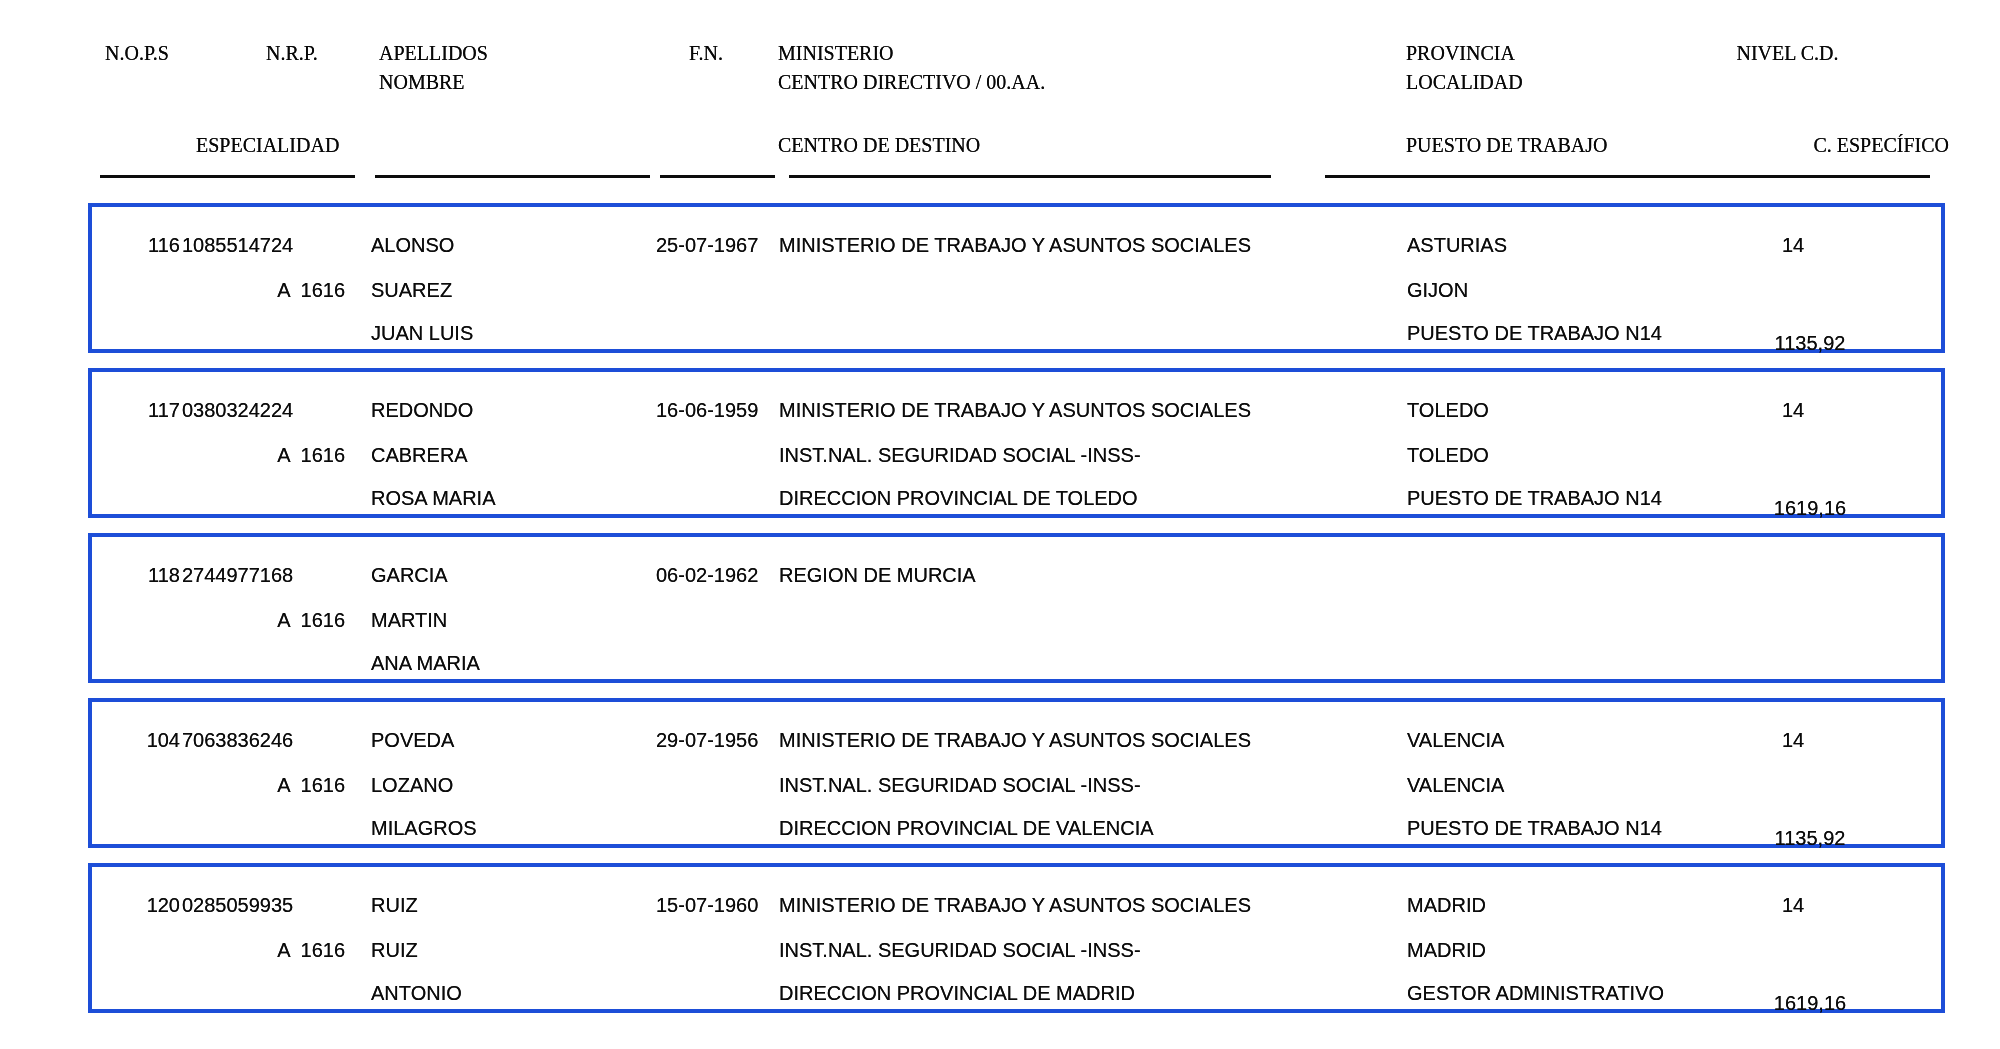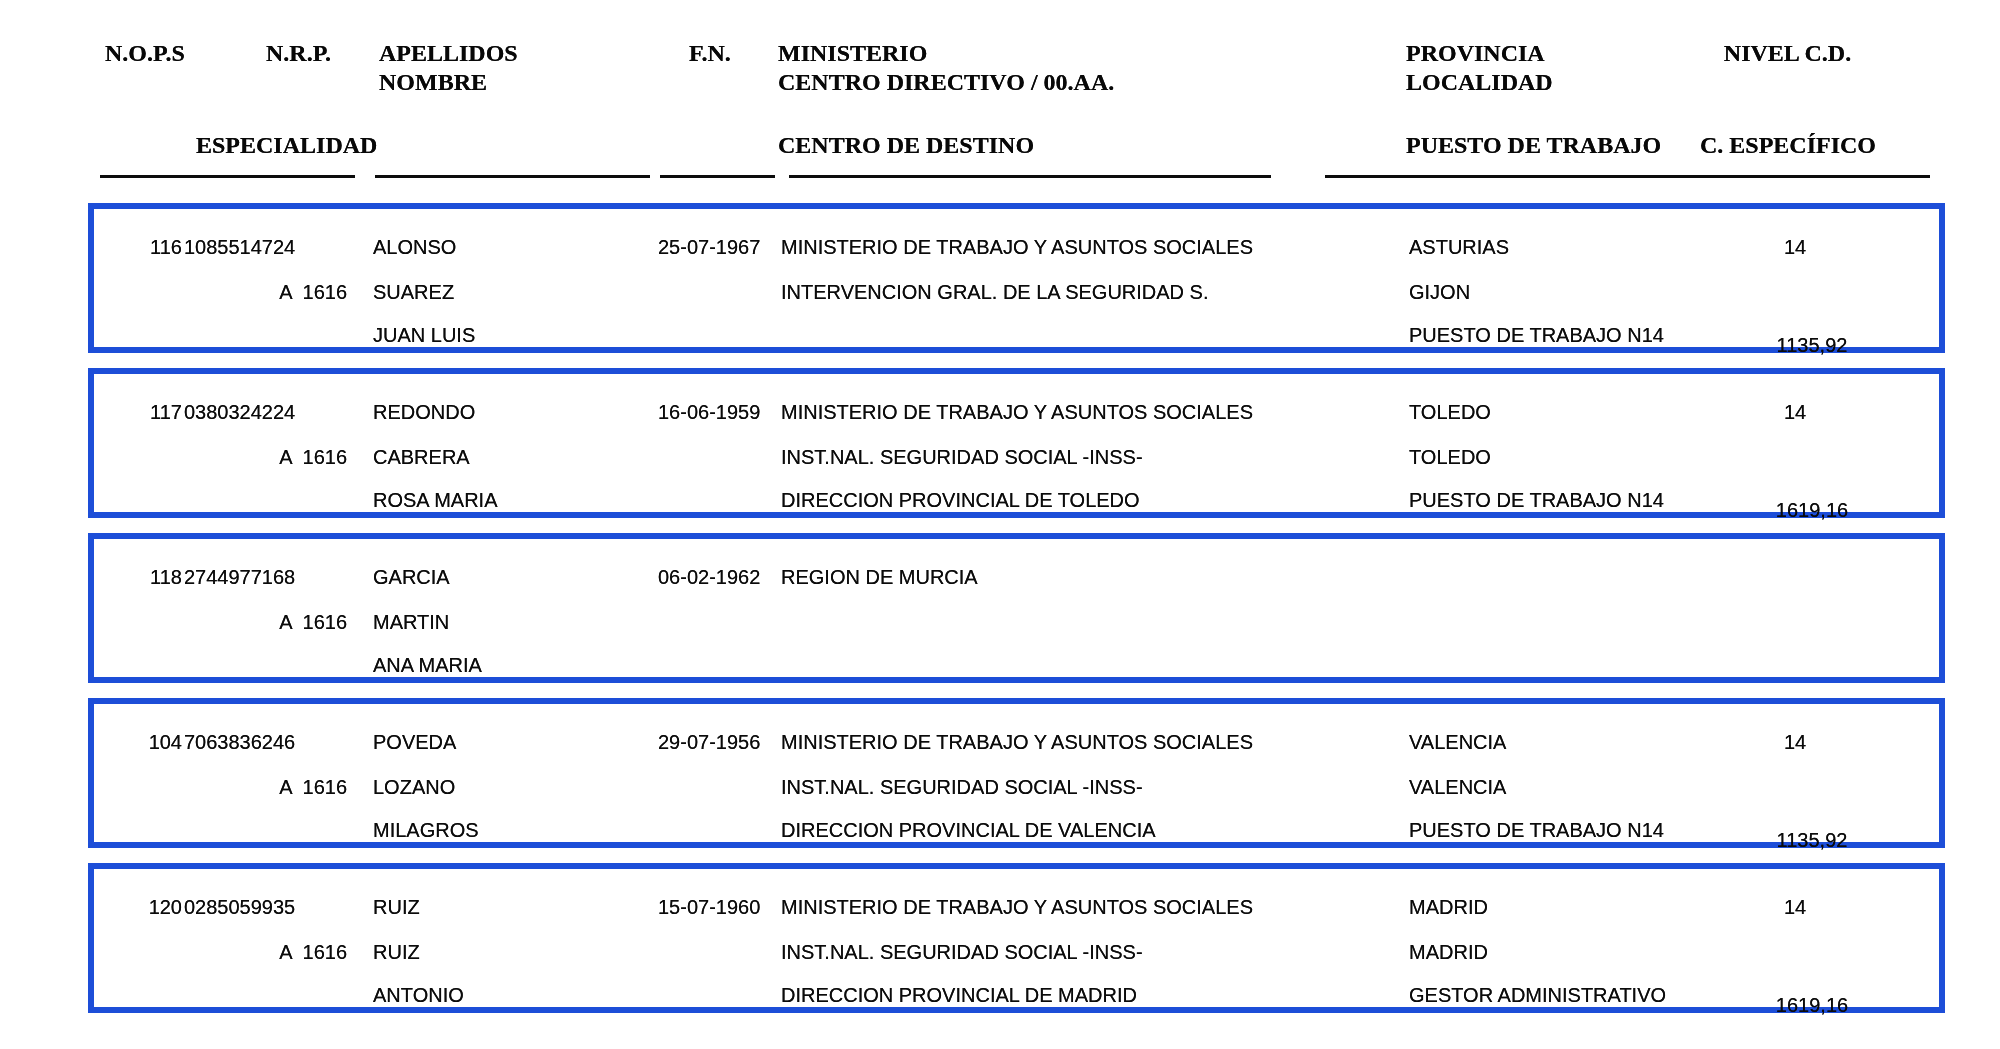--- a/index.html
+++ b/index.html
@@ -9,54 +9,54 @@
     width:2000px;height:1049px;
     background:#ffffff;
     font-family:"Liberation Sans",sans-serif;
     color:#0a0a0a;
     overflow:hidden;
   }
   
   .h{
     position:absolute;
     font-family:"Liberation Serif",serif;
-    font-weight:bold;
-    font-size:24px;
+    font-weight:normal;
+    font-size:20px;
     line-height:22px;
     white-space:nowrap;
     color:#080808;
     text-shadow:0 0 .6px rgba(0,0,0,.85);
   }
   .hr1{top:42px}.hr2{top:71px}.hr3{top:134px}
   .h-nops{left:105px}
   .h-nrp{left:266px}
   .h-apellidos{left:379px}
   .h-nombre{left:379px}
   .h-especialidad{left:196px}
   .h-fn{left:689px}
   .h-min{left:778px}
   .h-cdir{left:778px}
   .h-cdest{left:778px}
   .h-prov{left:1406px}
   .h-loc{left:1406px}
   .h-pue{left:1406px}
   .h-niv{left:1700px;width:175px;text-align:center}
-  .h-ces{left:1700px;width:249px;}
+  .h-ces{left:1700px;width:249px;text-align:right}
   
   .ul{position:absolute;top:175px;height:3px;background:#0c0c0c;}
   .ul1{left:100px;width:255px}
   .ul2{left:375px;width:275px}
   .ul3{left:660px;width:115px}
   .ul4{left:789px;width:482px}
   .ul5{left:1325px;width:605px}
   
   .rec{
     position:absolute;
     left:88px;width:1857px;height:150px;
-    border:6px solid #1d4ed8;
+    border:4px solid #1d4ed8;
     box-sizing:border-box;
     background:#ffffff;
   }
   .r0{top:203px}.r1{top:368px}.r2{top:533px}.r3{top:698px}.r4{top:863px}
   
   .f{
     position:absolute;
     font-size:20px;
     line-height:22px;
     white-space:pre;
@@ -107,21 +107,20 @@
 
   <div class="rec r0">
     <div class="f c-nops">116</div>
     <div class="f c-nrp">1085514724</div>
     <div class="f c-esp">A  1616</div>
     <div class="f c-ap1">ALONSO</div>
     <div class="f c-ap2">SUAREZ</div>
     <div class="f c-nom">JUAN LUIS</div>
     <div class="f c-fn">25-07-1967</div>
     <div class="f c-min1">MINISTERIO DE TRABAJO Y ASUNTOS SOCIALES</div>
-    <div class="f c-min2">INTERVENCION GRAL. DE LA SEGURIDAD S.</div>
     <div class="f c-prov">ASTURIAS</div>
     <div class="f c-loc">GIJON</div>
     <div class="f c-pue">PUESTO DE TRABAJO N14</div>
     <div class="f c-niv">14</div>
     <div class="f c-ces">1135,92</div>
   </div>
 
   <div class="rec r1">
     <div class="f c-nops">117</div>
     <div class="f c-nrp">0380324224</div>

